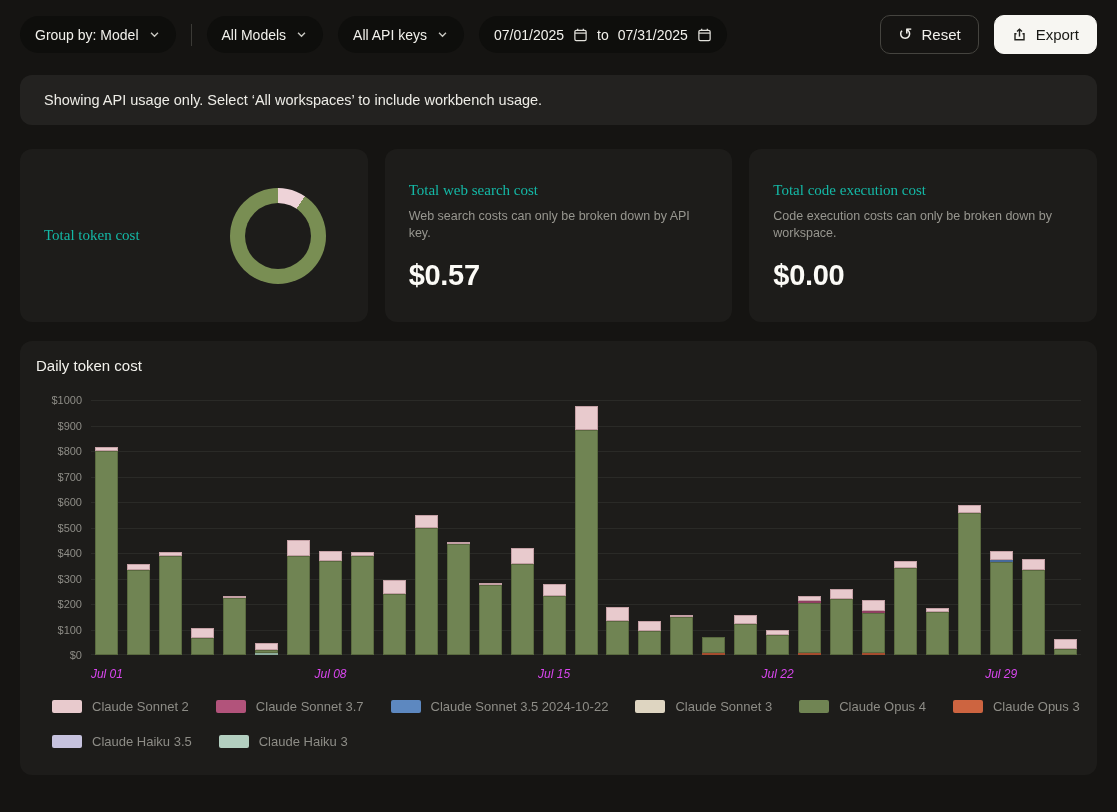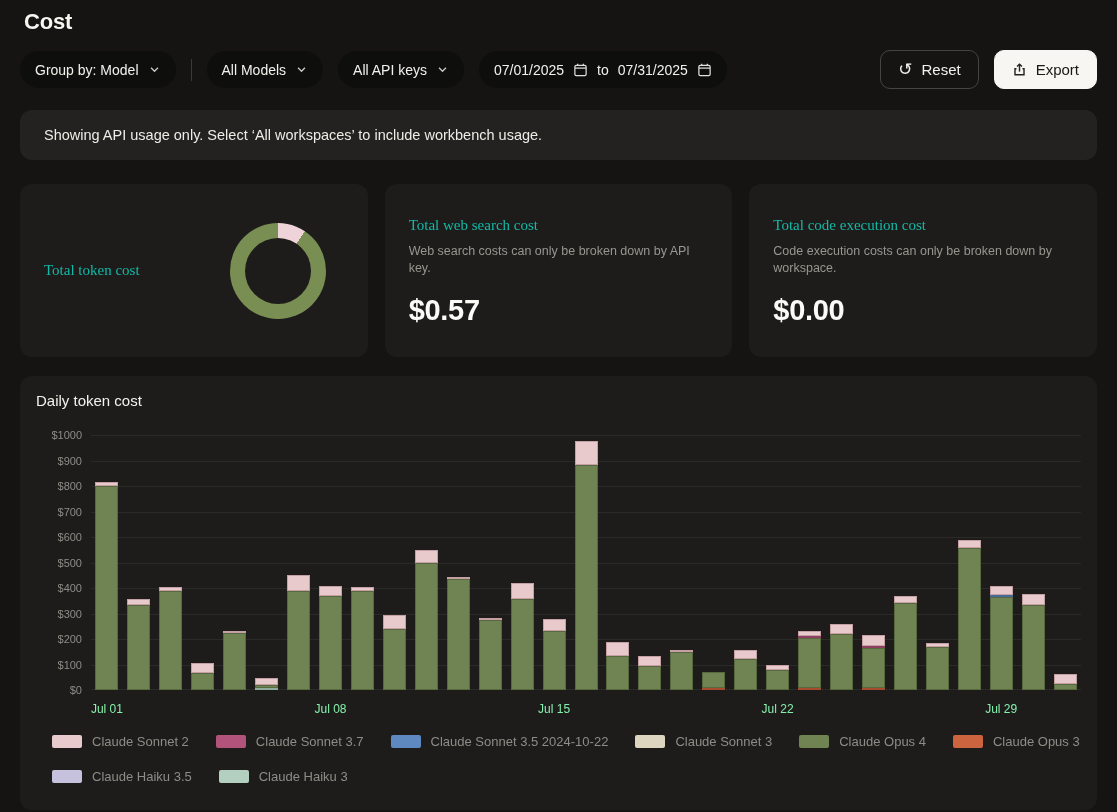--- a/index.html
+++ b/index.html
@@ -90,40 +90,39 @@
     text-align: right; font-size: 11px; color: #8d8c86;
     transform: translateY(-50%);
   }
   .bars { position: absolute; inset: 0; display: flex; align-items: flex-end; }
   .bar-slot { flex: 1 1 0; display: flex; justify-content: center; align-items: flex-end; height: 100%; }
   .bar { width: 23px; display: flex; flex-direction: column-reverse; }
   .bar-seg { width: 100%; }
   .xaxis { position: relative; height: 22px; margin: 6px 0 0 55px; }
   .xtick {
     position: absolute; top: 6px; transform: translateX(-50%);
-    font-size: 12px; color: #86efac; white-space: nowrap;
+    font-size: 12px; color: #d946ef; white-space: nowrap; font-style: italic;
   }
 
   
   .legend {
     margin: 16px 0 0 16px;
     display: flex; flex-wrap: wrap; align-items: center;
     column-gap: 27px; row-gap: 10px;
     font-size: 13px; color: #8d8c86;
   }
   .legend-item { display: inline-flex; align-items: center; gap: 10px; }
   .legend-swatch { width: 30px; height: 13px; border-radius: 2px; flex: 0 0 auto; }
   .legend-break { flex-basis: 100%; height: 0; }
 </style>
 </head>
 <body>
 
 <div class="page">
 
-  <h1 class="page-title">Cost</h1>
 
   <div class="toolbar">
     <button class="pill">
       <span>Group by: Model</span>
       <svg class="chev" viewBox="0 0 15 15">
           <path d="M3.5 5.5 L7.5 9.5 L11.5 5.5"></path>
         </svg>
     </button>
 
     <div class="toolbar-divider"></div>

